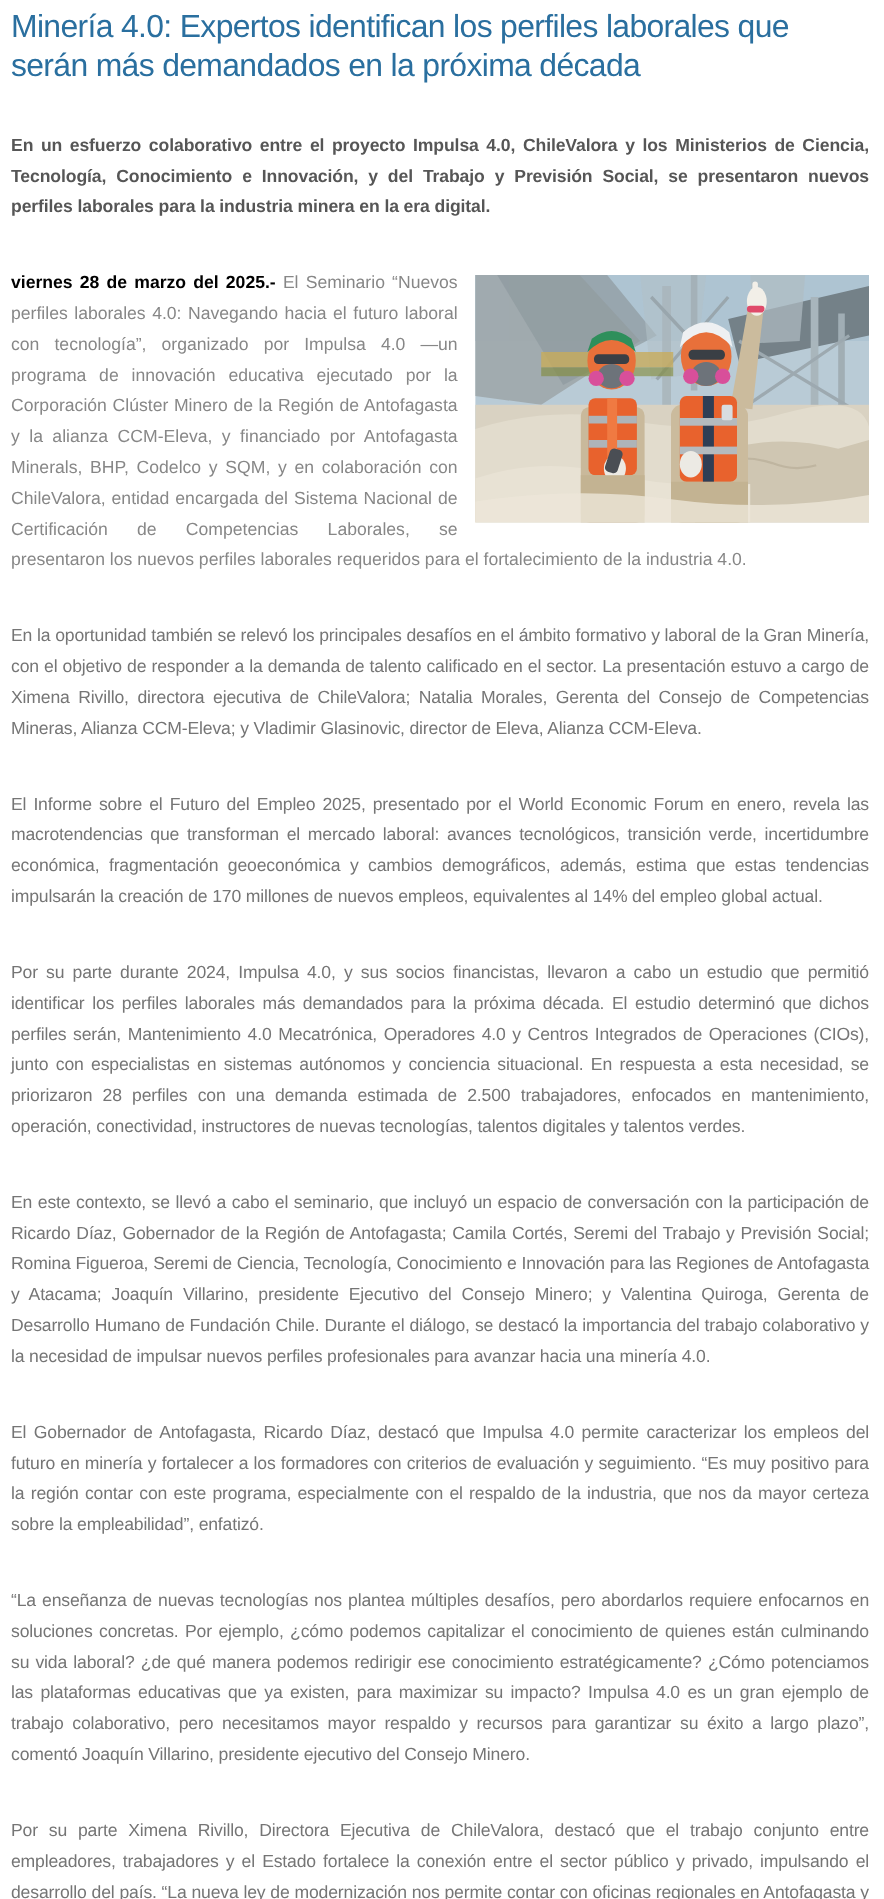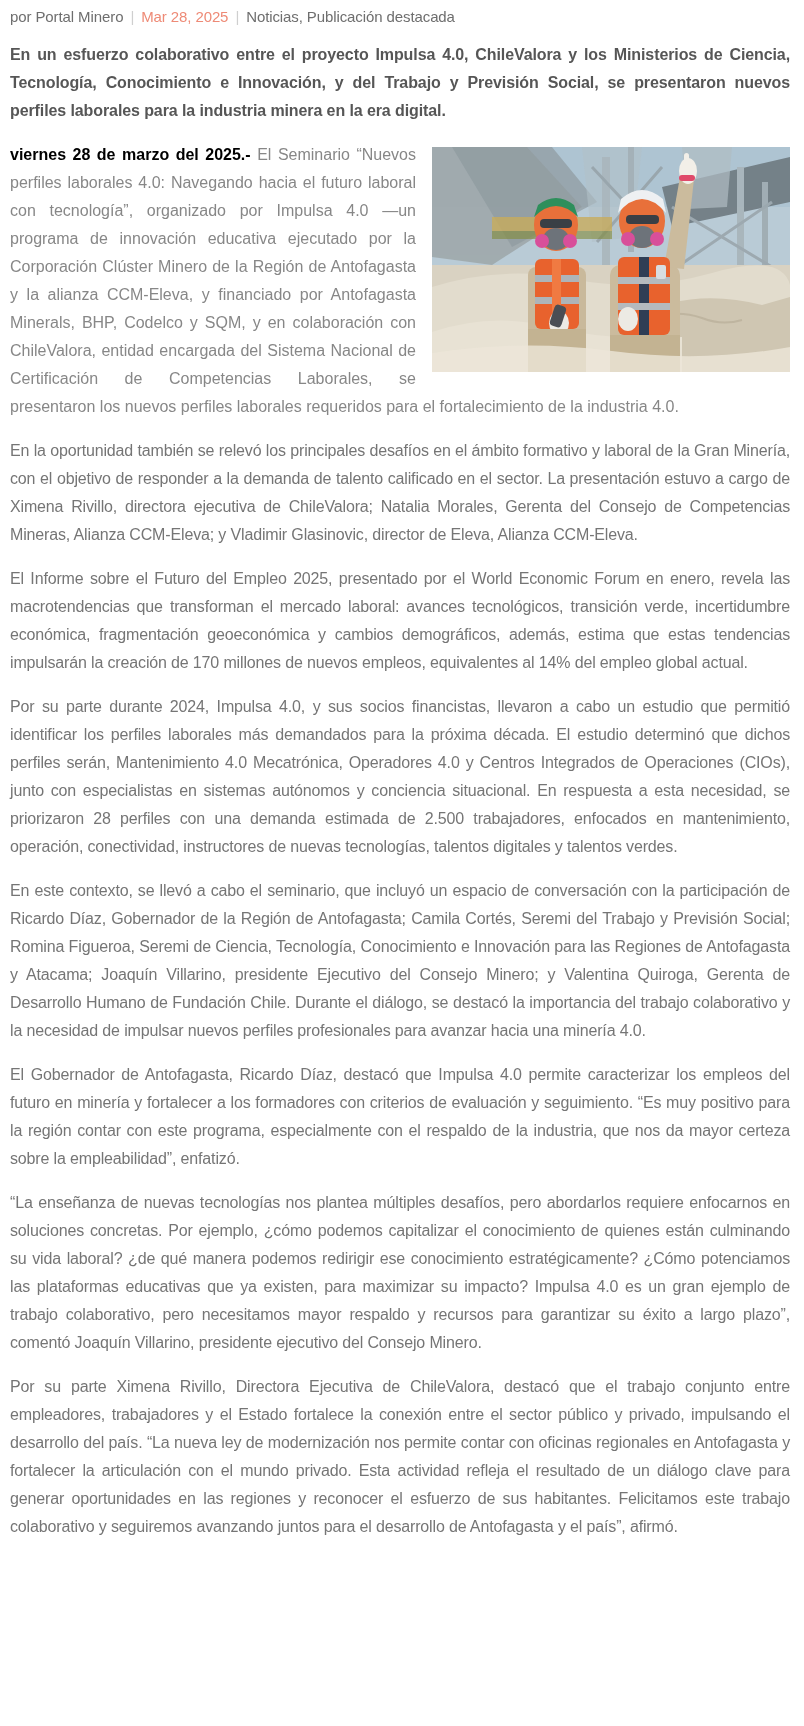--- a/index.html
+++ b/index.html
@@ -31,21 +31,21 @@
   .byline .sep{color:#cfcfcf;padding:0 7px;}
   .byline .date{color:#ee8a76;}
   .byline a{color:#6e6e6e;text-decoration:none;cursor:pointer;}
   .location{
     margin-top:56px;
     font-style:italic;
     font-size:15px;
     color:#6f6f6f;
   }
   p.body-par{
-    margin:16px 0 0 0;
+    margin:41px 0 0 0;
     font-size:16px;
     line-height:28px;
     color:#757575;
     text-align:justify;
     letter-spacing:-0.15px;
   }
   p.intro-bold{
     font-weight:700;
     color:#565656;
     letter-spacing:-0.1px;
@@ -62,25 +62,22 @@
     margin:6px 0 12px 16px;
     display:block;
   }
   .clearfix::after{content:"";display:block;clear:both;}
 </style>
 </head>
 <body>
 
 <div class="page">
 
+  <h1 class="article-title">Minería 4.0: Expertos identifican los perfiles laborales que serán más demandados en la próxima década</h1>
 
-  <div class="byline">
-    <span>por</span>
-    <a>Portal Minero</a><span class="sep">|</span><span class="date">Mar 28, 2025</span><span class="sep">|</span><a>Noticias, Publicación destacada</a>
-  </div>
 
 
   <p class="body-par intro-bold">En un esfuerzo colaborativo entre el proyecto Impulsa 4.0, ChileValora y los Ministerios de Ciencia, Tecnología, Conocimiento e Innovación, y del Trabajo y Previsión Social, se presentaron nuevos perfiles laborales para la industria minera en la era digital.</p>
 
   <div class="clearfix">
     <svg class="article-photo" viewBox="0 0 358 225" xmlns="http://www.w3.org/2000/svg" role="img">
 
       <rect x="0" y="0" width="358" height="140" fill="#b9cbd6"></rect>
       <rect x="0" y="0" width="358" height="60" fill="#aec4d2"></rect>
 

